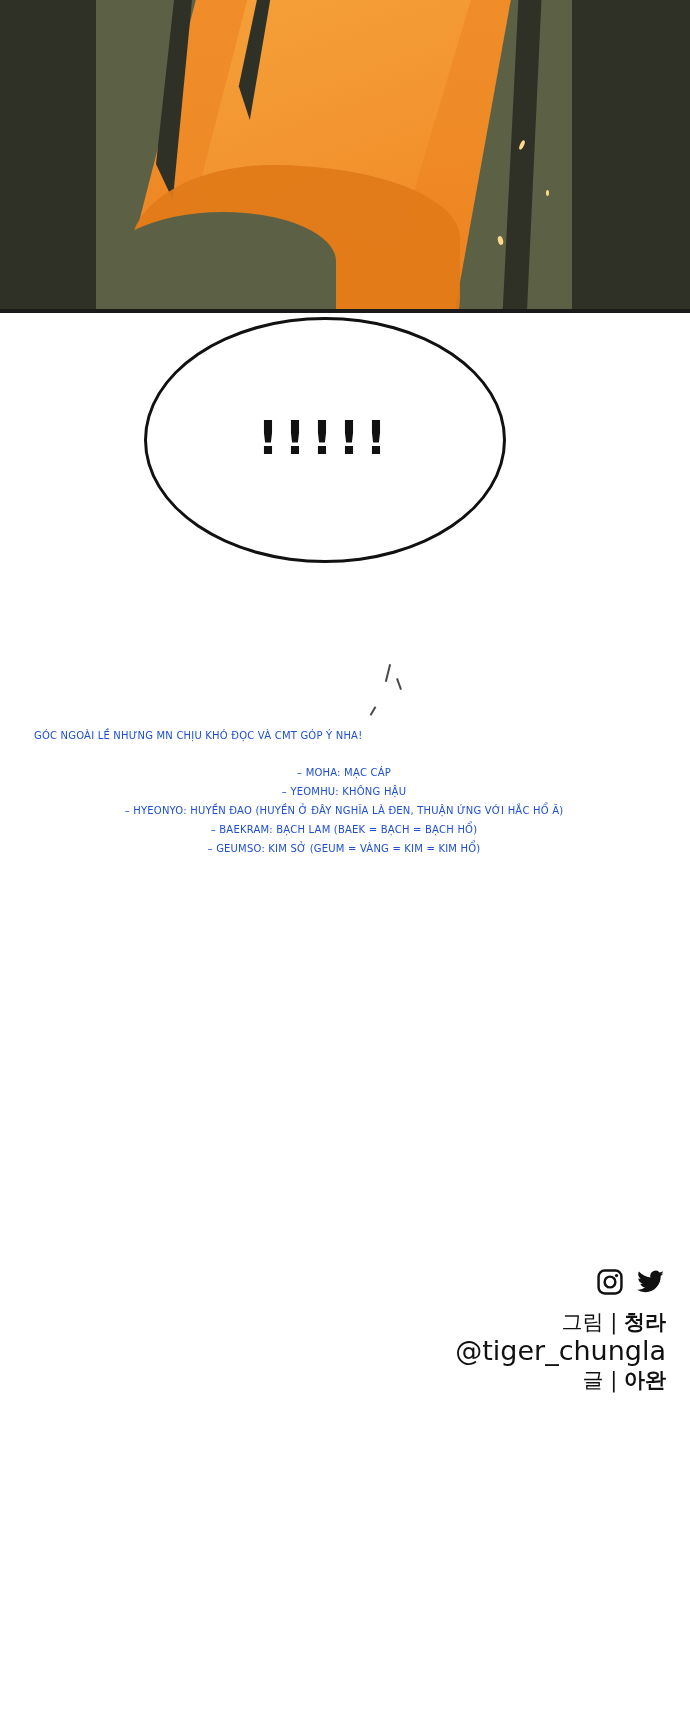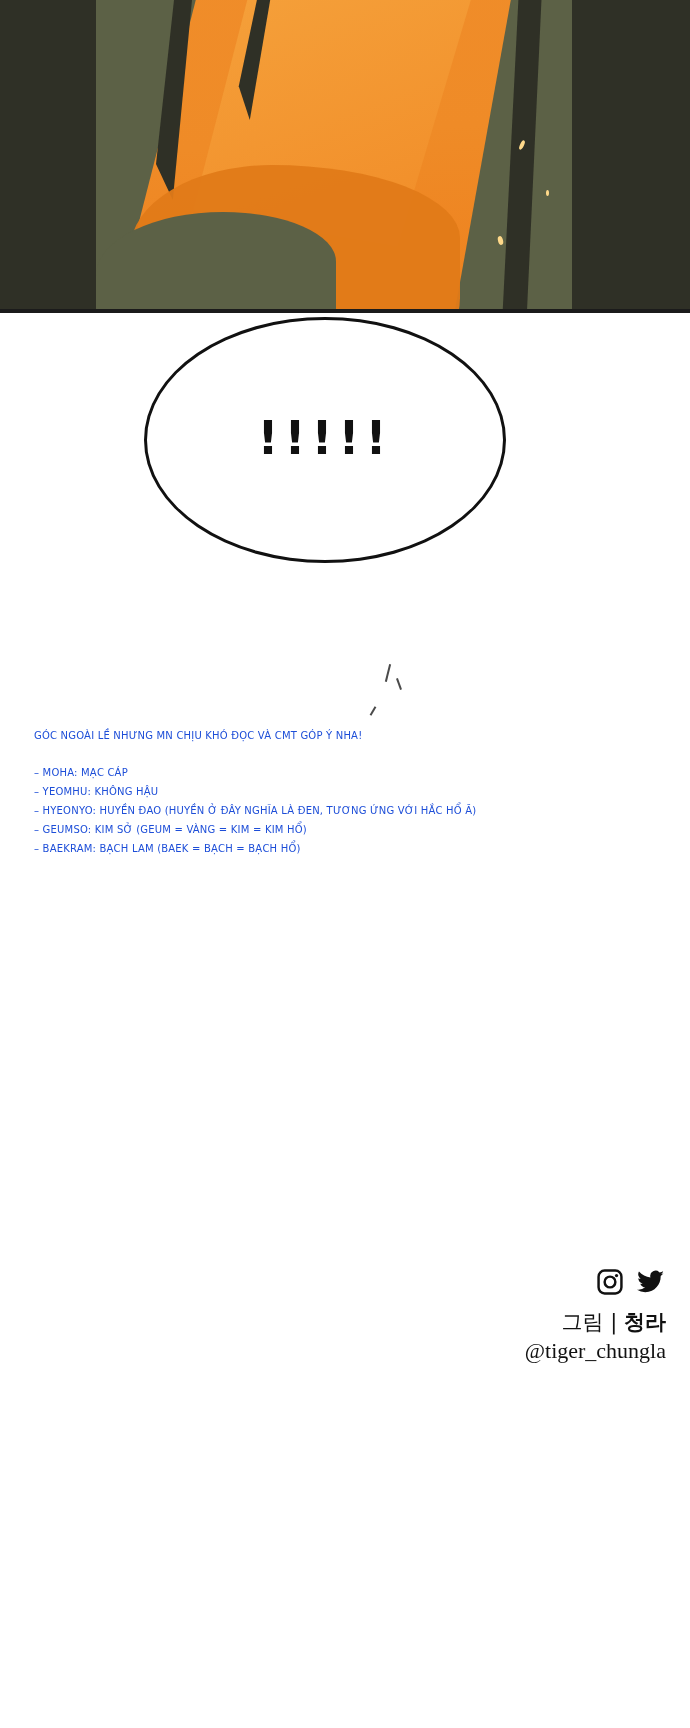--- a/index.html
+++ b/index.html
@@ -170,20 +170,21 @@
     font-size: 10px;
     line-height: 19px;
     letter-spacing: 0.2px;
     margin-left: 12px;
   }
   .notes p {
     margin: 0 0 18px 0;
   }
   .notes .list-line {
     margin: 0;
+    text-align: center;
   }
   .notes .para-block {
     margin-bottom: 18px;
   }
 
   
   .socials {
     position: absolute;
     right: 24px;
     top: 1268px;
@@ -205,24 +206,23 @@
   .credit-line {
     font-size: 21px;
     line-height: 28px;
     white-space: nowrap;
   }
   .credit-line .strong {
     font-weight: 700;
     margin-top: 36px;
   }
   .handle {
-    font-size: 22px;
+    font-size: 27px;
     line-height: 30px;
     white-space: nowrap;
-    font-family: Liberation Serif, serif;
   }
 </style>
 </head>
 <body>
 
 <div class="page">
 
   <div class="art-panel">
     <div class="green-mid"></div>
     <div class="dark-left"></div>
@@ -246,23 +246,23 @@
 
   <div class="mark mark-1"></div>
   <div class="mark mark-2"></div>
   <div class="mark mark-3"></div>
 
   <div class="notes">
     <p>GÓC NGOÀI LỀ NHƯNG MN CHỊU KHÓ ĐỌC VÀ CMT GÓP Ý NHA!</p>
     <div class="para-block">
       <p class="list-line">– MOHA: MẠC CÁP</p>
       <p class="list-line">– YEOMHU: KHÔNG HẬU</p>
-      <p class="list-line">– HYEONYO: HUYỀN ĐAO (HUYỀN Ở ĐÂY NGHĨA LÀ ĐEN, TƯƠNG ỨNG VỚI HẮC HỔ Ă)</p>
+      <p class="list-line">– HYEONYO: HUYỀN ĐAO (HUYỀN Ở ĐÂY NGHĨA LÀ ĐEN, THUẬN ỨNG VỚI HẮC HỔ Ă)</p>
+      <p class="list-line">– BAEKRAM: BẠCH LAM (BAEK = BẠCH = BẠCH HỔ)</p>
       <p class="list-line">– GEUMSO: KIM SỞ (GEUM = VÀNG = KIM = KIM HỔ)</p>
-      <p class="list-line">– BAEKRAM: BẠCH LAM (BAEK = BẠCH = BẠCH HỔ)</p>
     </div>
   </div>
 
   <div class="socials">
     <span>
       <svg width="28" height="28" viewBox="0 0 24 24" aria-hidden="true">
         <rect x="2.2" y="2.2" width="19.6" height="19.6" rx="5.2" ry="5.2" fill="none" stroke="#111" stroke-width="2.1"></rect>
         <circle cx="12" cy="12" r="4.6" fill="none" stroke="#111" stroke-width="2.1"></circle>
         <circle cx="17.6" cy="6.5" r="1.4" fill="#111"></circle>
       </svg>
@@ -273,15 +273,19 @@
       </svg>
     </span>
   </div>
 
   <div class="credits">
     <div class="credit-line">
       <span>그림 |</span>
       <span class="strong">청라</span>
     </div>
     <div class="handle">@tiger_chungla</div>
+    <div class="credit-line">
+      <span>글 |</span>
+      <span class="strong">아완</span>
+    </div>
   </div>
 
 </div>
 
 </body></html>

